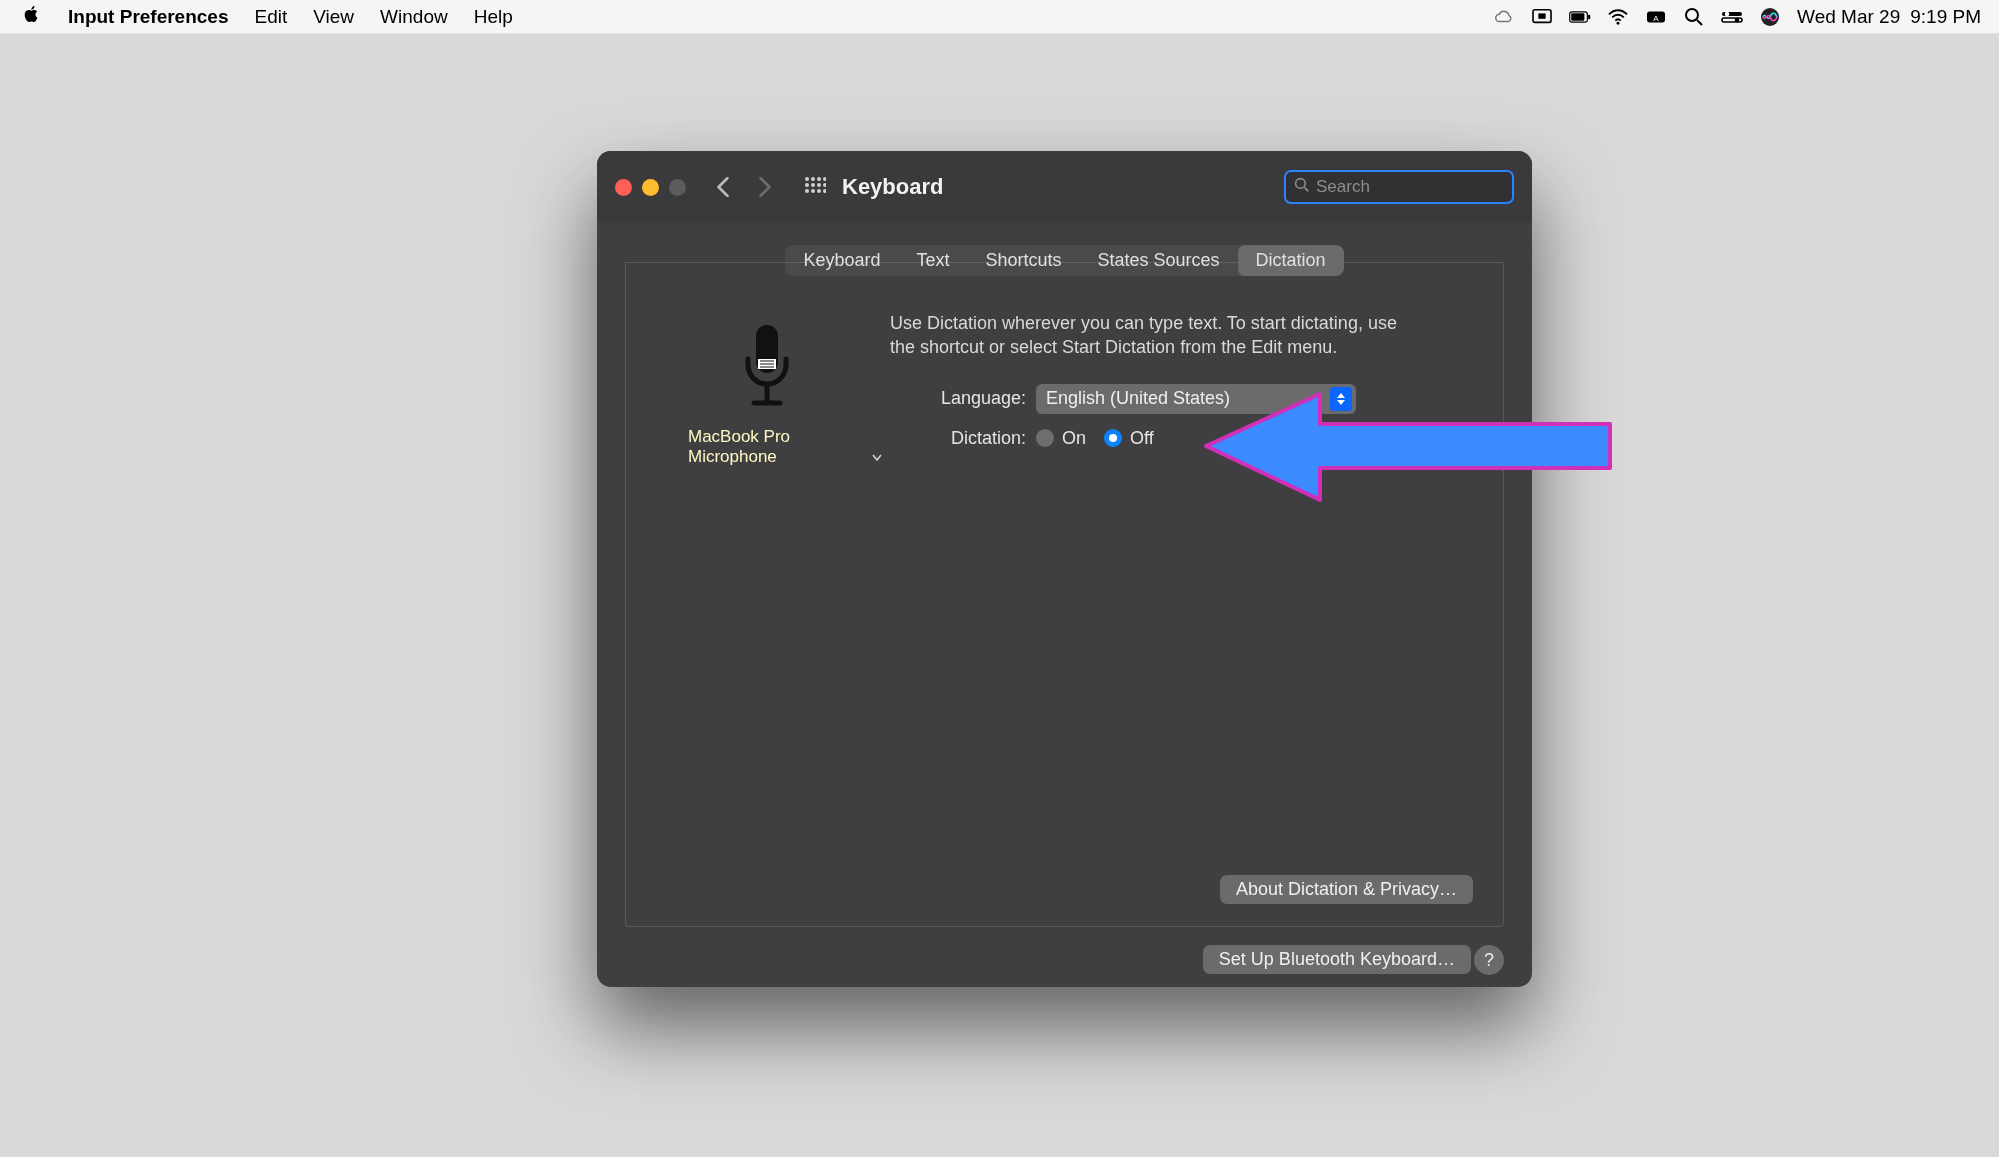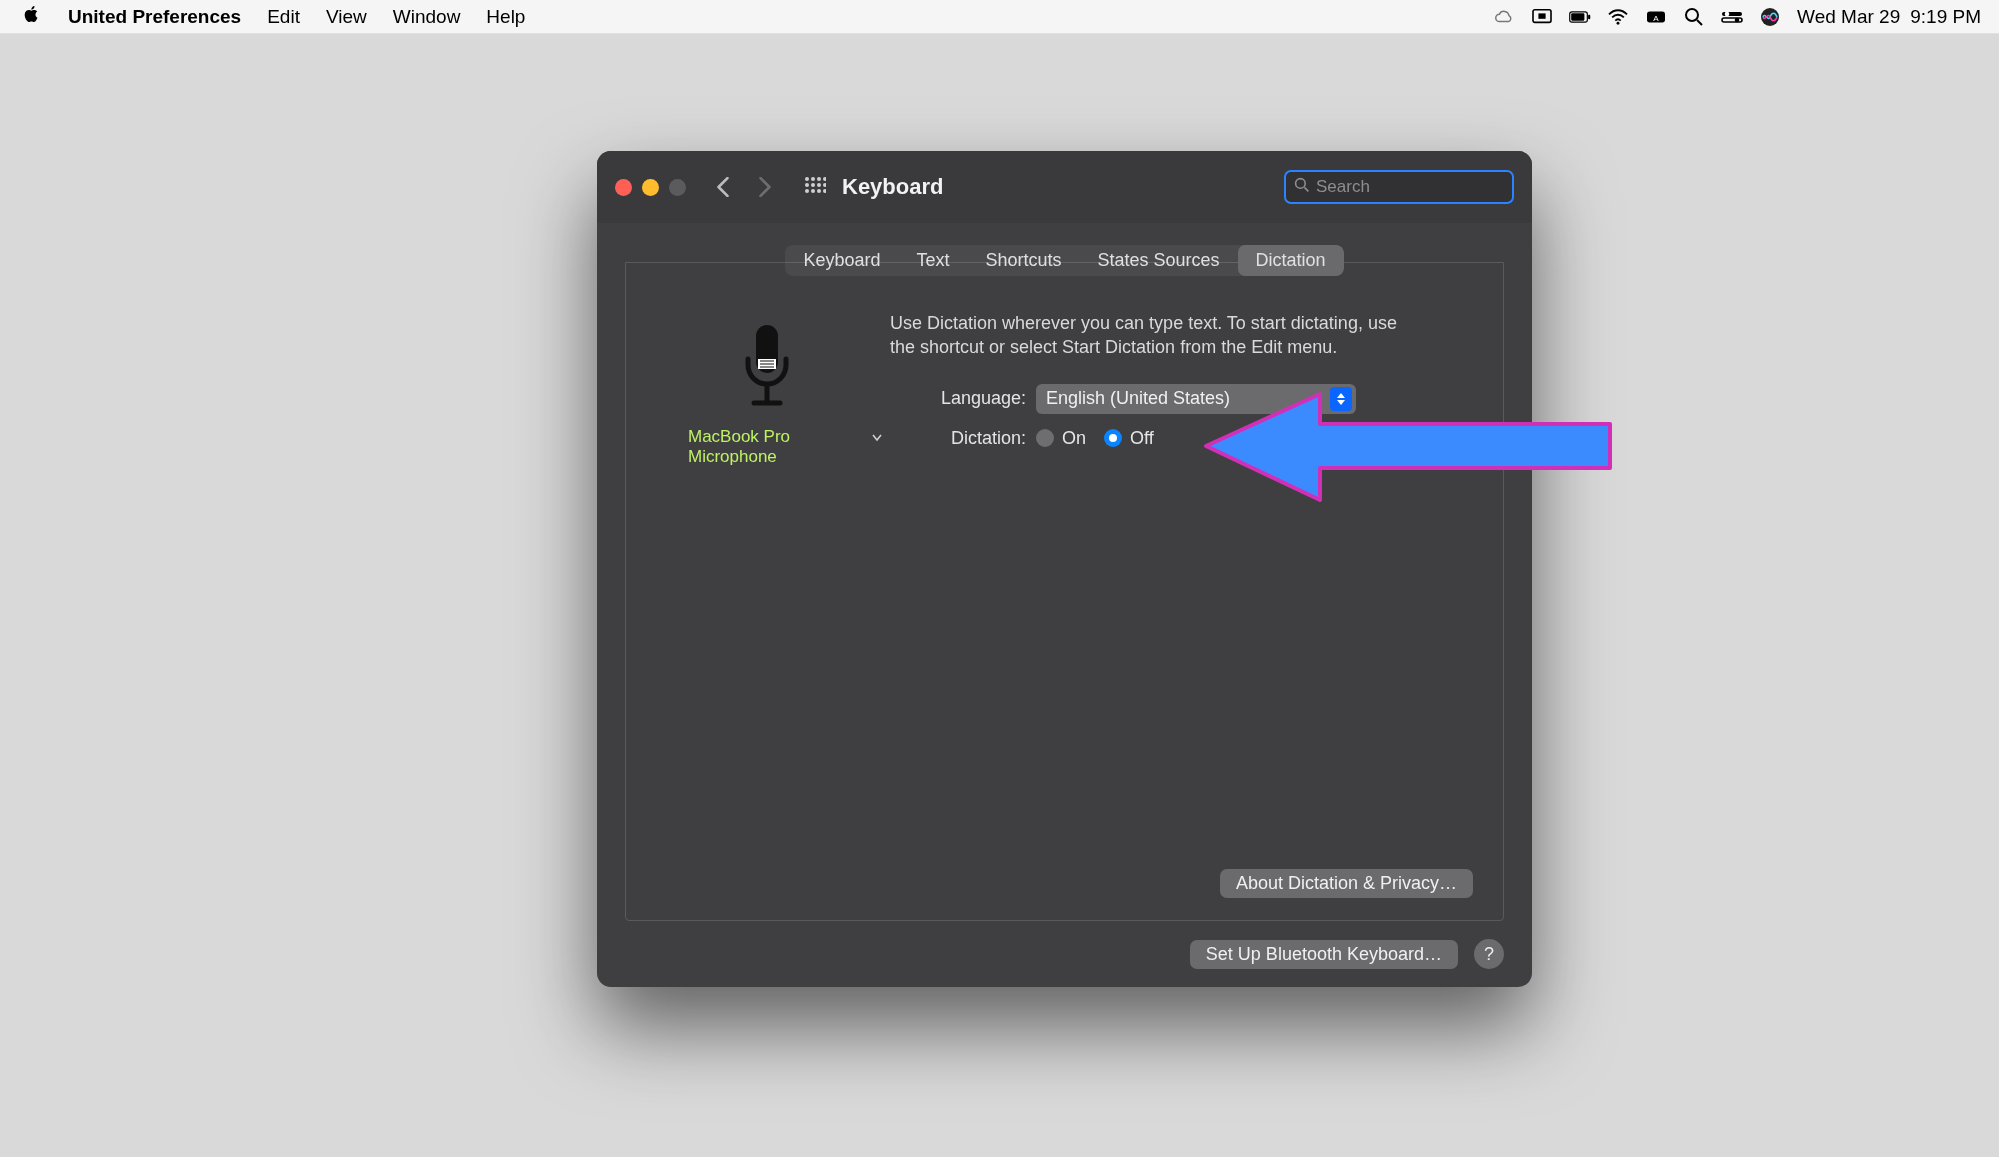--- a/index.html
+++ b/index.html
@@ -96,21 +96,21 @@
     display:flex;
     margin-top: -14px;
     padding-top: 48px;
   }
 
   .mic-col {
     width: 230px;
     display:flex; flex-direction:column; align-items:center;
     margin-top: 12px;
   }
-  .mic-label { color:#bef264; font-size:17px; margin-top:10px; display:flex; align-items:flex-start; gap:6px;margin-left:36px;}
+  .mic-label { color:#fef9c3; font-size:17px; margin-top:10px; display:flex; align-items:flex-end; gap:6px;margin-left:36px;}
   .chev-down { display:inline-block; }
 
   .right-col { flex:1; padding-left: 8px; }
   .desc { color:#d9d9db; font-size:18px; line-height:1.35; max-width: 520px; }
 
   .rows { margin-top: 24px; display:flex; flex-direction:column; gap:14px; }
   .row { display:flex; align-items:center; }
   .row .lab { width: 146px; text-align:right; padding-right:10px; color:#e4e4e6; font-size:18px; }
 
   .radio-group { display:flex; align-items:center; gap:18px; }
@@ -142,21 +142,21 @@
   .chev-up { border-bottom:5px solid #fff; margin-bottom:1px;}
   .chev-dn { border-top:5px solid #fff; margin-top:1px;}
 
   .about-btn, .bt-btn {
     background:#6b6b6d; color:#f0f0f2;
     font-size:18px; padding:4px 16px; border-radius:7px;
     border:none;
   }
   .about-row { position:absolute; right:30px; bottom:22px; }
 
-  .footer { display:flex; align-items:flex-end; justify-content:flex-end; gap:16px; padding: 0 28px 18px 0; }
+  .footer { display:flex; align-items:flex-start; justify-content:flex-end; gap:3px; padding: 0 28px 12px 0; }
 
   .help-btn {
     width:30px; height:30px; border-radius:50%; background:#6b6b6d;
     color:#eee; display:flex; align-items:center; justify-content:center;
     font-size:18px;
   }
 
   
   .anno-arrow {
     position:absolute;
@@ -168,21 +168,21 @@
 </head>
 <body>
 
 <div class="menubar">
   <div class="left">
     <span>
       <svg width="20" height="20" viewBox="0 0 20 20">
           <path fill="#000" d="M13.5 10.6c0-2 1.6-2.9 1.7-3-0.9-1.4-2.4-1.5-2.9-1.6-1.2-.1-2.4.7-3 .7-.6 0-1.6-.7-2.6-.7-1.3 0-2.6.8-3.3 2-1.4 2.5-.4 6.1 1 8.1.7 1 1.5 2.1 2.5 2 .9 0 1.3-.6 2.5-.6s1.5.6 2.5.6c1.1 0 1.8-1 2.4-2 .8-1.1 1.1-2.2 1.1-2.3 0 0-2-.8-2-3.2zM11.7 4.6c.5-.7.9-1.6.8-2.6-.8 0-1.7.5-2.3 1.2-.5.6-.9 1.5-.8 2.5.9 0 1.8-.5 2.3-1.1z"></path>
         </svg>
     </span>
-    <span class="app-name">United Preferences</span>
+    <span class="app-name">Input Preferences</span>
     <span>Edit</span>
     <span>View</span>
     <span>Window</span>
     <span>Help</span>
   </div>
   <div class="right">
     <span class="m-icon">
         <svg width="22" height="22" viewBox="0 0 24 24">
           <path fill="none" stroke="#777" stroke-width="1.6" d="M7 17a4 4 0 010-8 5.5 5.5 0 0110.4 1.5A3.5 3.5 0 0117 17H7z"></path>
         </svg>

